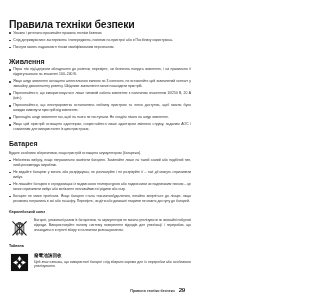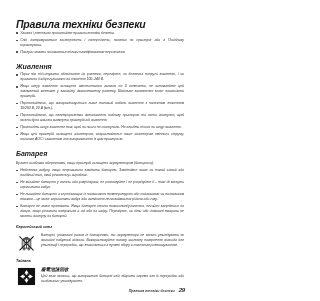--- a/index.html
+++ b/index.html
@@ -12,23 +12,22 @@
     background: #ffffff;
     font-family: "Liberation Sans", sans-serif;
     color: #2b2b2b;
     overflow: hidden;
   }
   .page {
     position: relative;
     width: 200px;
     height: 301px;
     box-sizing: border-box;
-    padding: 0 16px;
+    padding: 0 9px;
     background: #ffffff;
-    font-style: italic;
   }
   .page-title {
     font-size: 10.5px;
     font-weight: bold;
     letter-spacing: -0.2px;
     color: #1a1a1a;
     margin: 0;
     padding-top: 19px;
     line-height: 1.1;
   }

